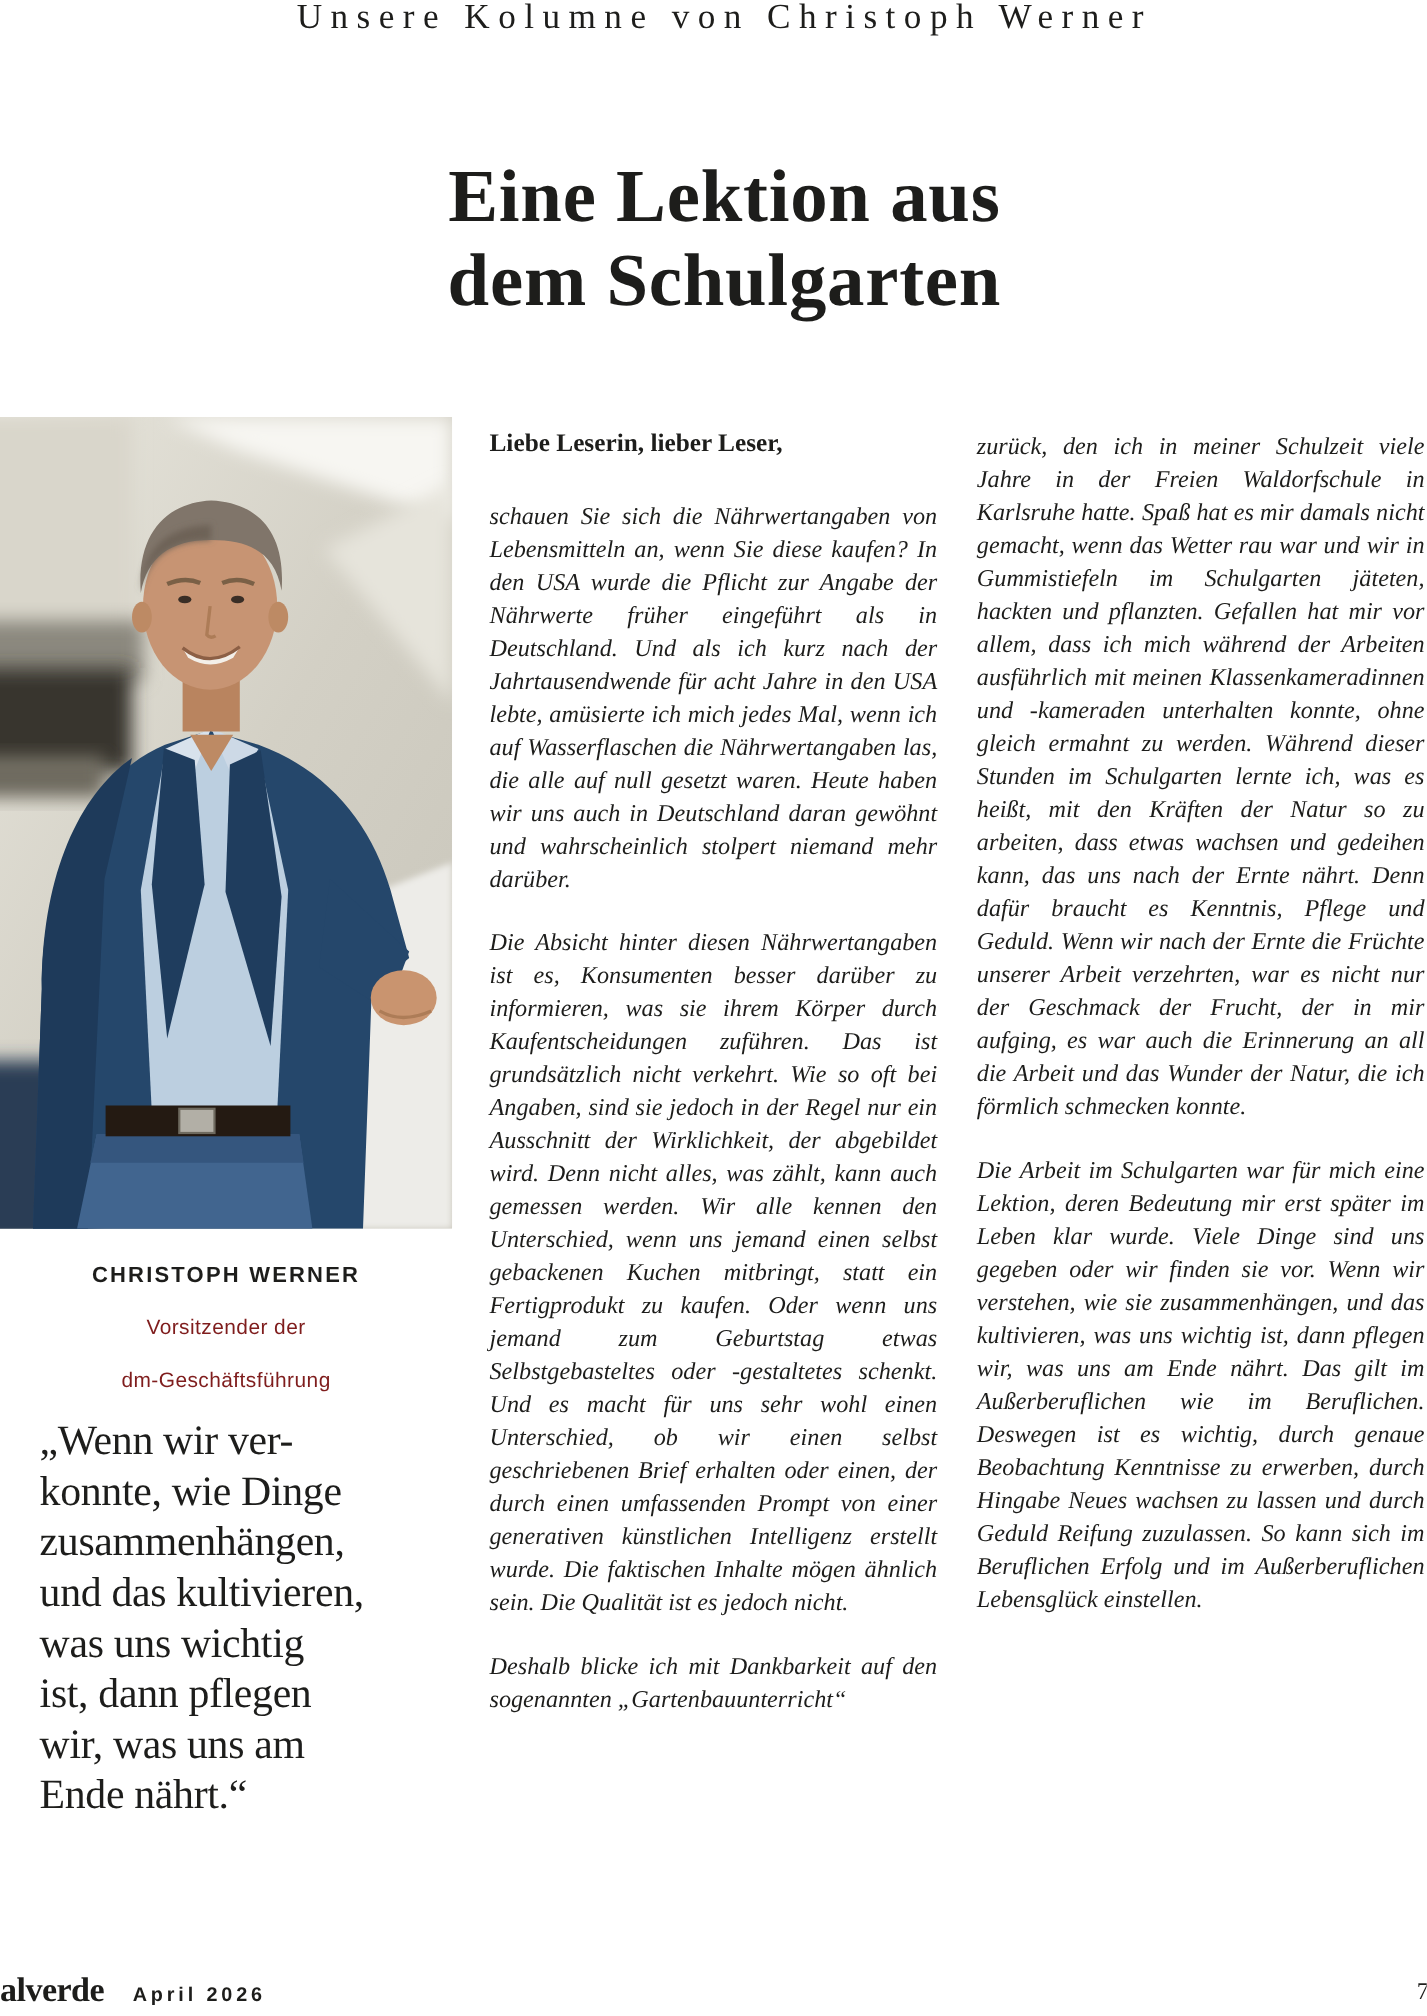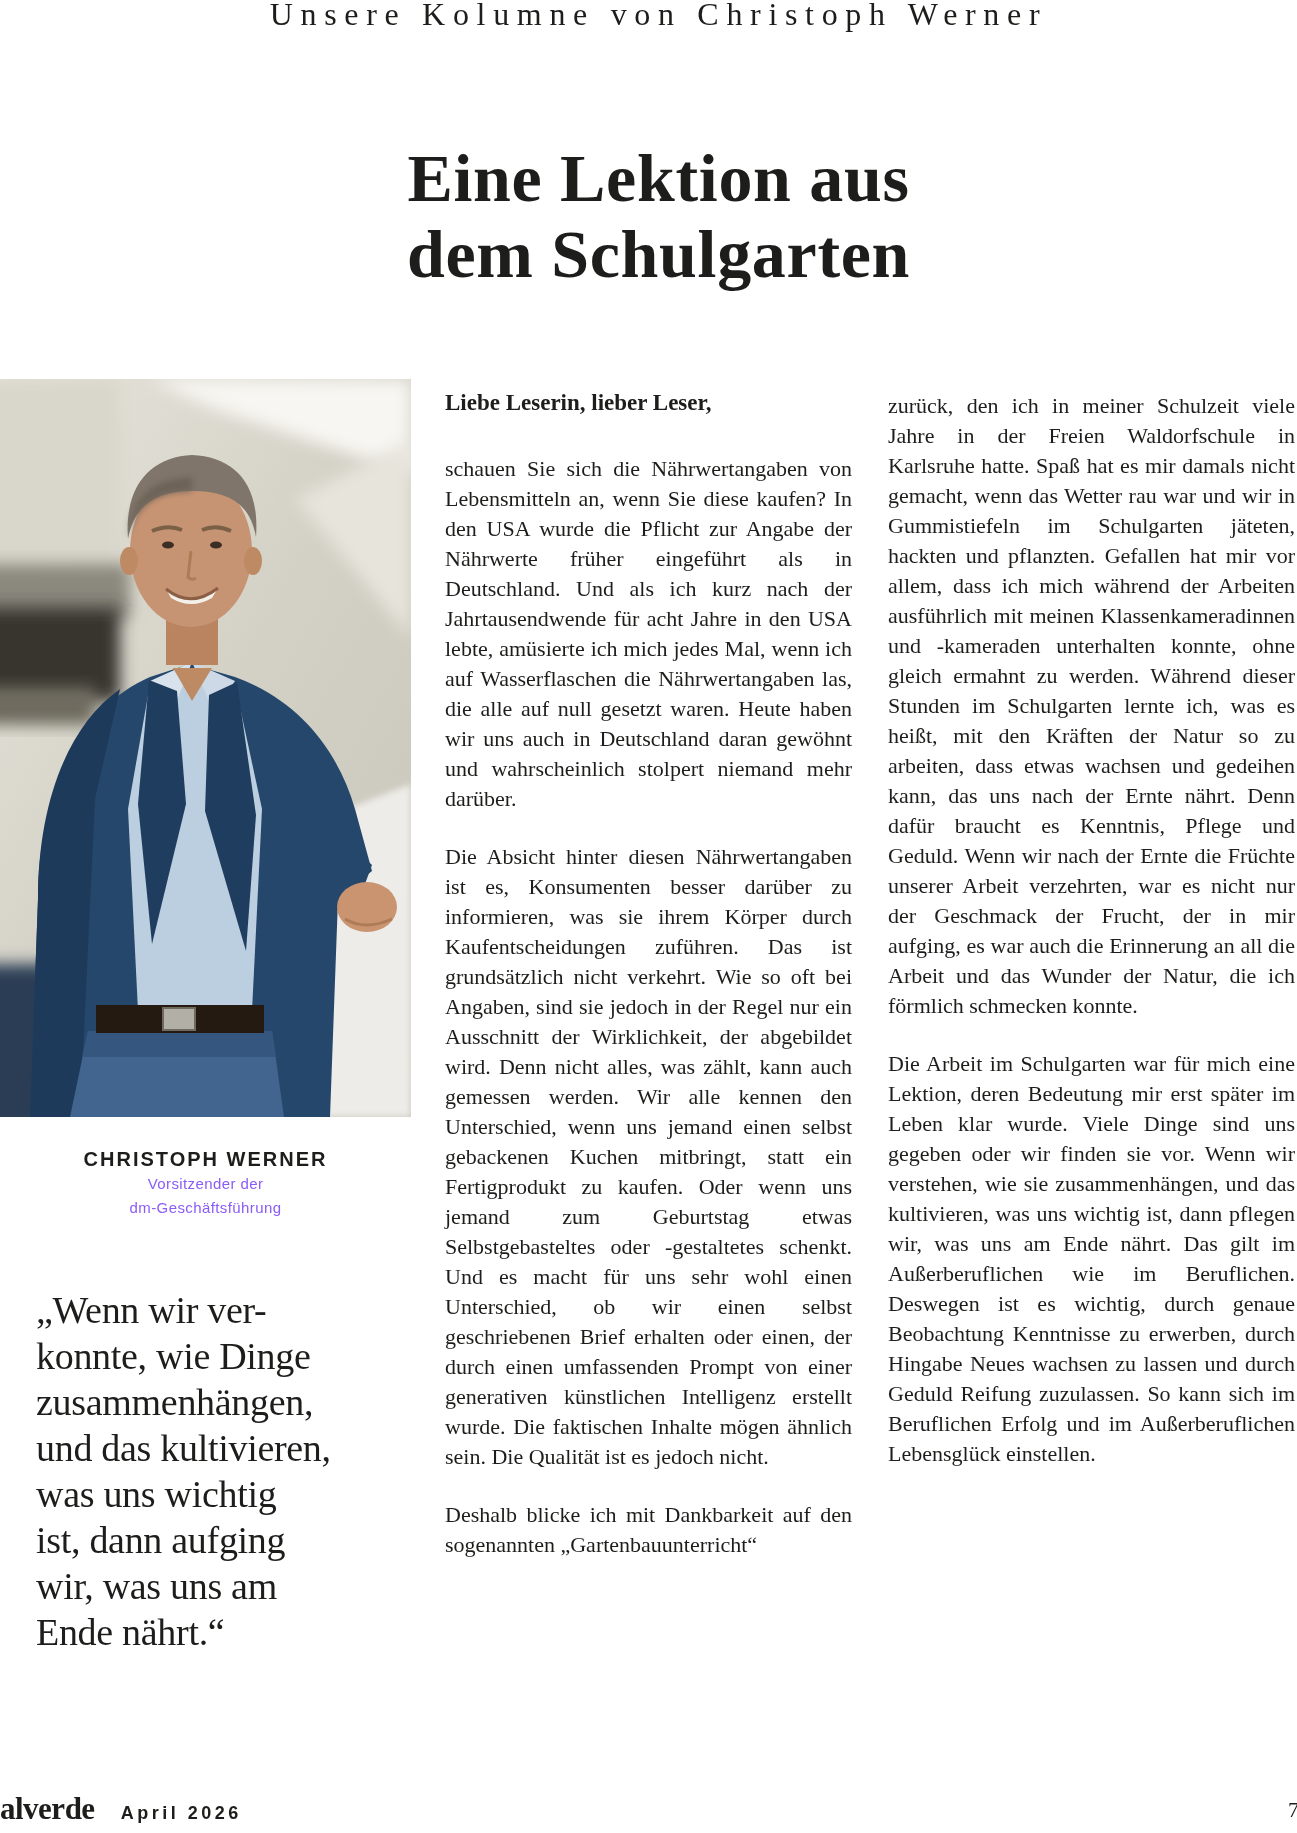--- a/index.html
+++ b/index.html
@@ -16,33 +16,33 @@
     position:absolute;top:140px;left:0;width:100%;text-align:center;
     font-size:68px;line-height:76px;letter-spacing:0.01em;font-weight:bold;
   }
   
   .photo{position:absolute;top:379px;left:0;width:411px;height:738px;}
   .caption{
     position:absolute;top:1146px;left:0;width:411px;text-align:center;
     font-family:"Liberation Sans",sans-serif;
   }
   .caption .name{font-size:20px;font-weight:700;letter-spacing:2px;line-height:26px;}
-  .caption .role{font-size:15px;line-height:24px;color:#8b5cf6;letter-spacing:0.4px;}
+  .caption .role{font-size:19px;line-height:24px;color:#7f1d1d;letter-spacing:0.4px;margin-top:24px;}
   .pullquote{
     position:absolute;top:1287px;left:36px;width:352px;
     font-size:38px;line-height:46px;letter-spacing:-0.3px;
   }
   
   .col{position:absolute;width:407px;}
   .col-mid{left:445px;top:388px;}
   .col-right{left:888px;top:391px;}
   .col h2{font-size:23px;line-height:30px;font-weight:700;margin:0 0 36px 0;}
   .col p{
     font-size:22px;line-height:30px;margin:0 0 28px 0;
-    text-align:justify;text-justify:inter-word;hyphens:auto;
+    text-align:justify;text-justify:inter-word;hyphens:auto;font-style:italic;
   }
   .closing div{font-size:22px;line-height:30px;}
   
   .footer-center{position:absolute;top:1791px;left:0;width:100%;text-align:left;white-space:nowrap;}
   .footer-center .mag{font-family:"Liberation Serif",serif;font-weight:700;font-size:31px;letter-spacing:-0.5px;}
   .footer-center .issue{
     font-family:"Liberation Sans",sans-serif;font-size:18px;letter-spacing:3.5px;
     margin-left:26px;font-weight:700;
   }
   .page-num{position:absolute;top:1797px;right:7px;font-size:22px;line-height:26px;}
@@ -129,21 +129,21 @@
     <div class="role">Vorsitzender der</div>
     <div class="role">dm-Geschäftsführung</div>
   </div>
 
   <div class="pullquote">
     <div>„Wenn wir ver-</div>
     <div>konnte, wie Dinge</div>
     <div>zusammenhängen,</div>
     <div>und das kultivieren,</div>
     <div>was uns wichtig</div>
-    <div>ist, dann aufging</div>
+    <div>ist, dann pflegen</div>
     <div>wir, was uns am</div>
     <div>Ende nährt.“</div>
   </div>
 
   <div class="col col-mid">
     <h2>Liebe Leserin, lieber Leser,</h2>
     <p>schauen Sie sich die Nährwertangaben von Lebensmitteln an, wenn Sie diese kaufen? In den USA wurde die Pflicht zur Angabe der Nährwerte früher eingeführt als in Deutschland. Und als ich kurz nach der Jahrtausendwende für acht Jahre in den USA lebte, amüsierte ich mich jedes Mal, wenn ich auf Wasserflaschen die Nährwertangaben las, die alle auf null gesetzt waren. Heute haben wir uns auch in Deutschland daran gewöhnt und wahrscheinlich stolpert niemand mehr darüber.</p>
     <p>Die Absicht hinter diesen Nährwertangaben ist es, Konsumenten besser darüber zu informieren, was sie ihrem Körper durch Kaufentscheidungen zuführen. Das ist grundsätzlich nicht verkehrt. Wie so oft bei Angaben, sind sie jedoch in der Regel nur ein Ausschnitt der Wirklichkeit, der abgebildet wird. Denn nicht alles, was zählt, kann auch gemessen werden. Wir alle kennen den Unterschied, wenn uns jemand einen selbst gebackenen Kuchen mitbringt, statt ein Fertigprodukt zu kaufen. Oder wenn uns jemand zum Geburtstag etwas Selbstgebasteltes oder -gestaltetes schenkt. Und es macht für uns sehr wohl einen Unterschied, ob wir einen selbst geschriebenen Brief erhalten oder einen, der durch einen umfassenden Prompt von einer generativen künstlichen Intelligenz erstellt wurde. Die faktischen Inhalte mögen ähnlich sein. Die Qualität ist es jedoch nicht.</p>
     <p>Deshalb blicke ich mit Dankbarkeit auf den sogenannten „Gartenbauunterricht“</p>
   </div>

